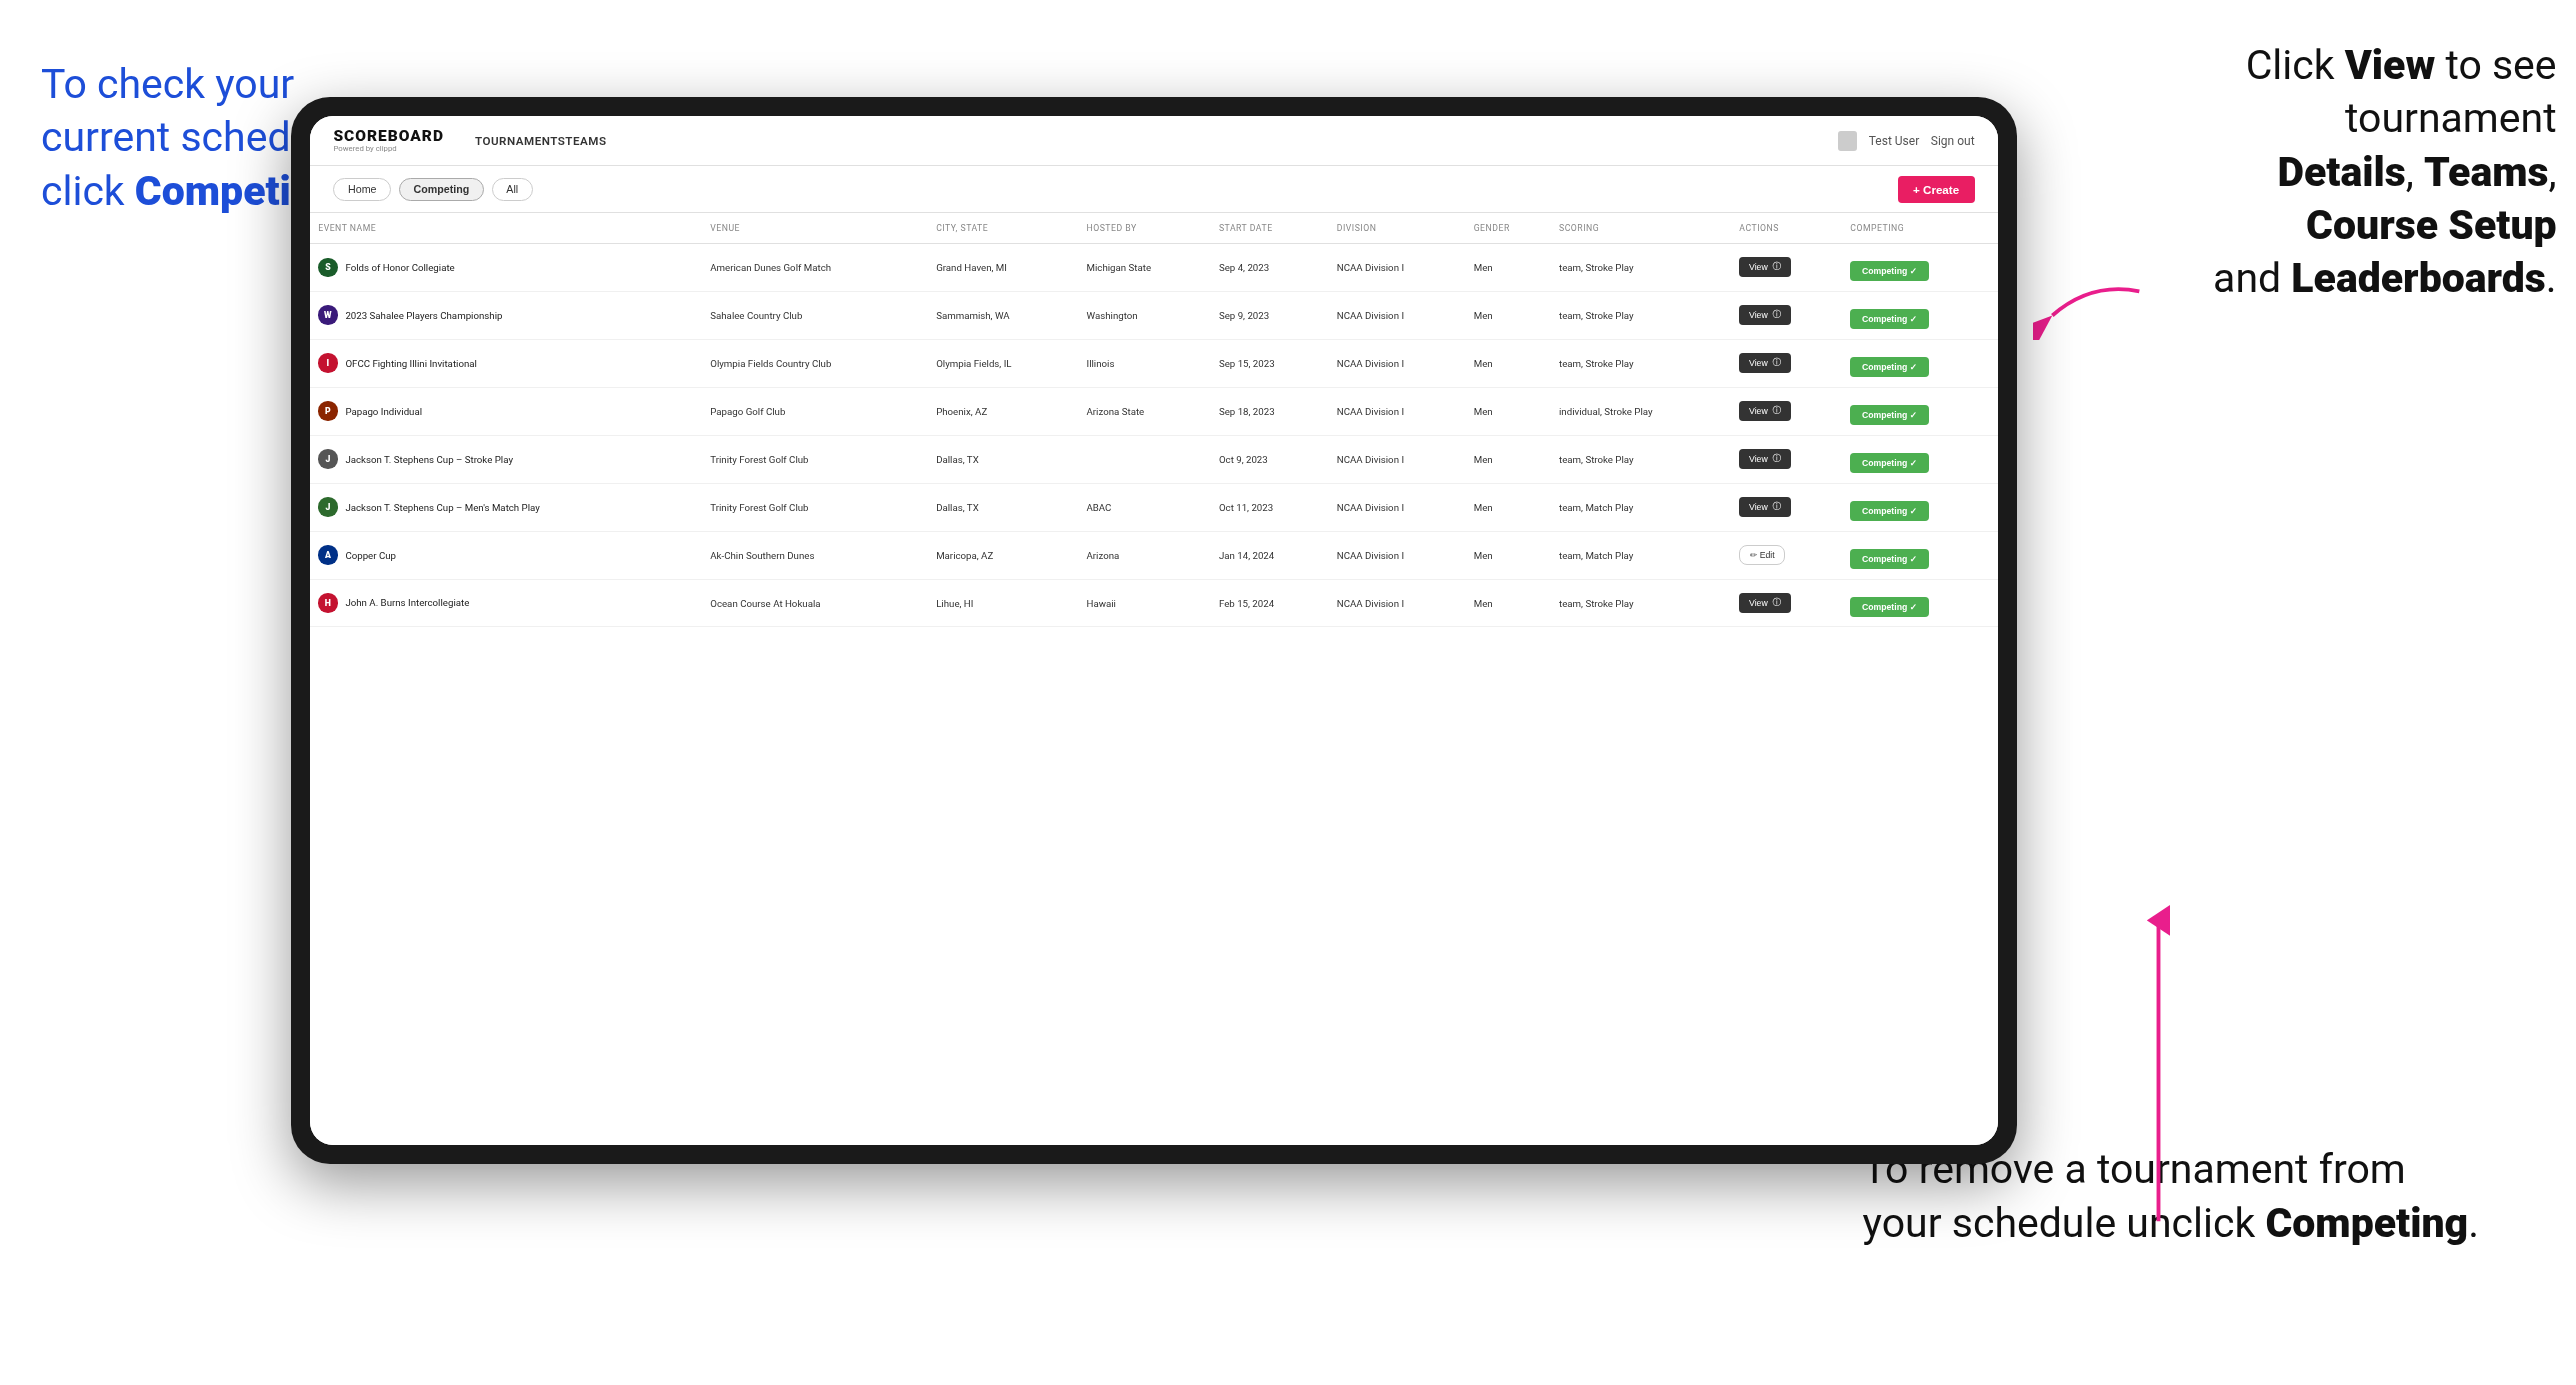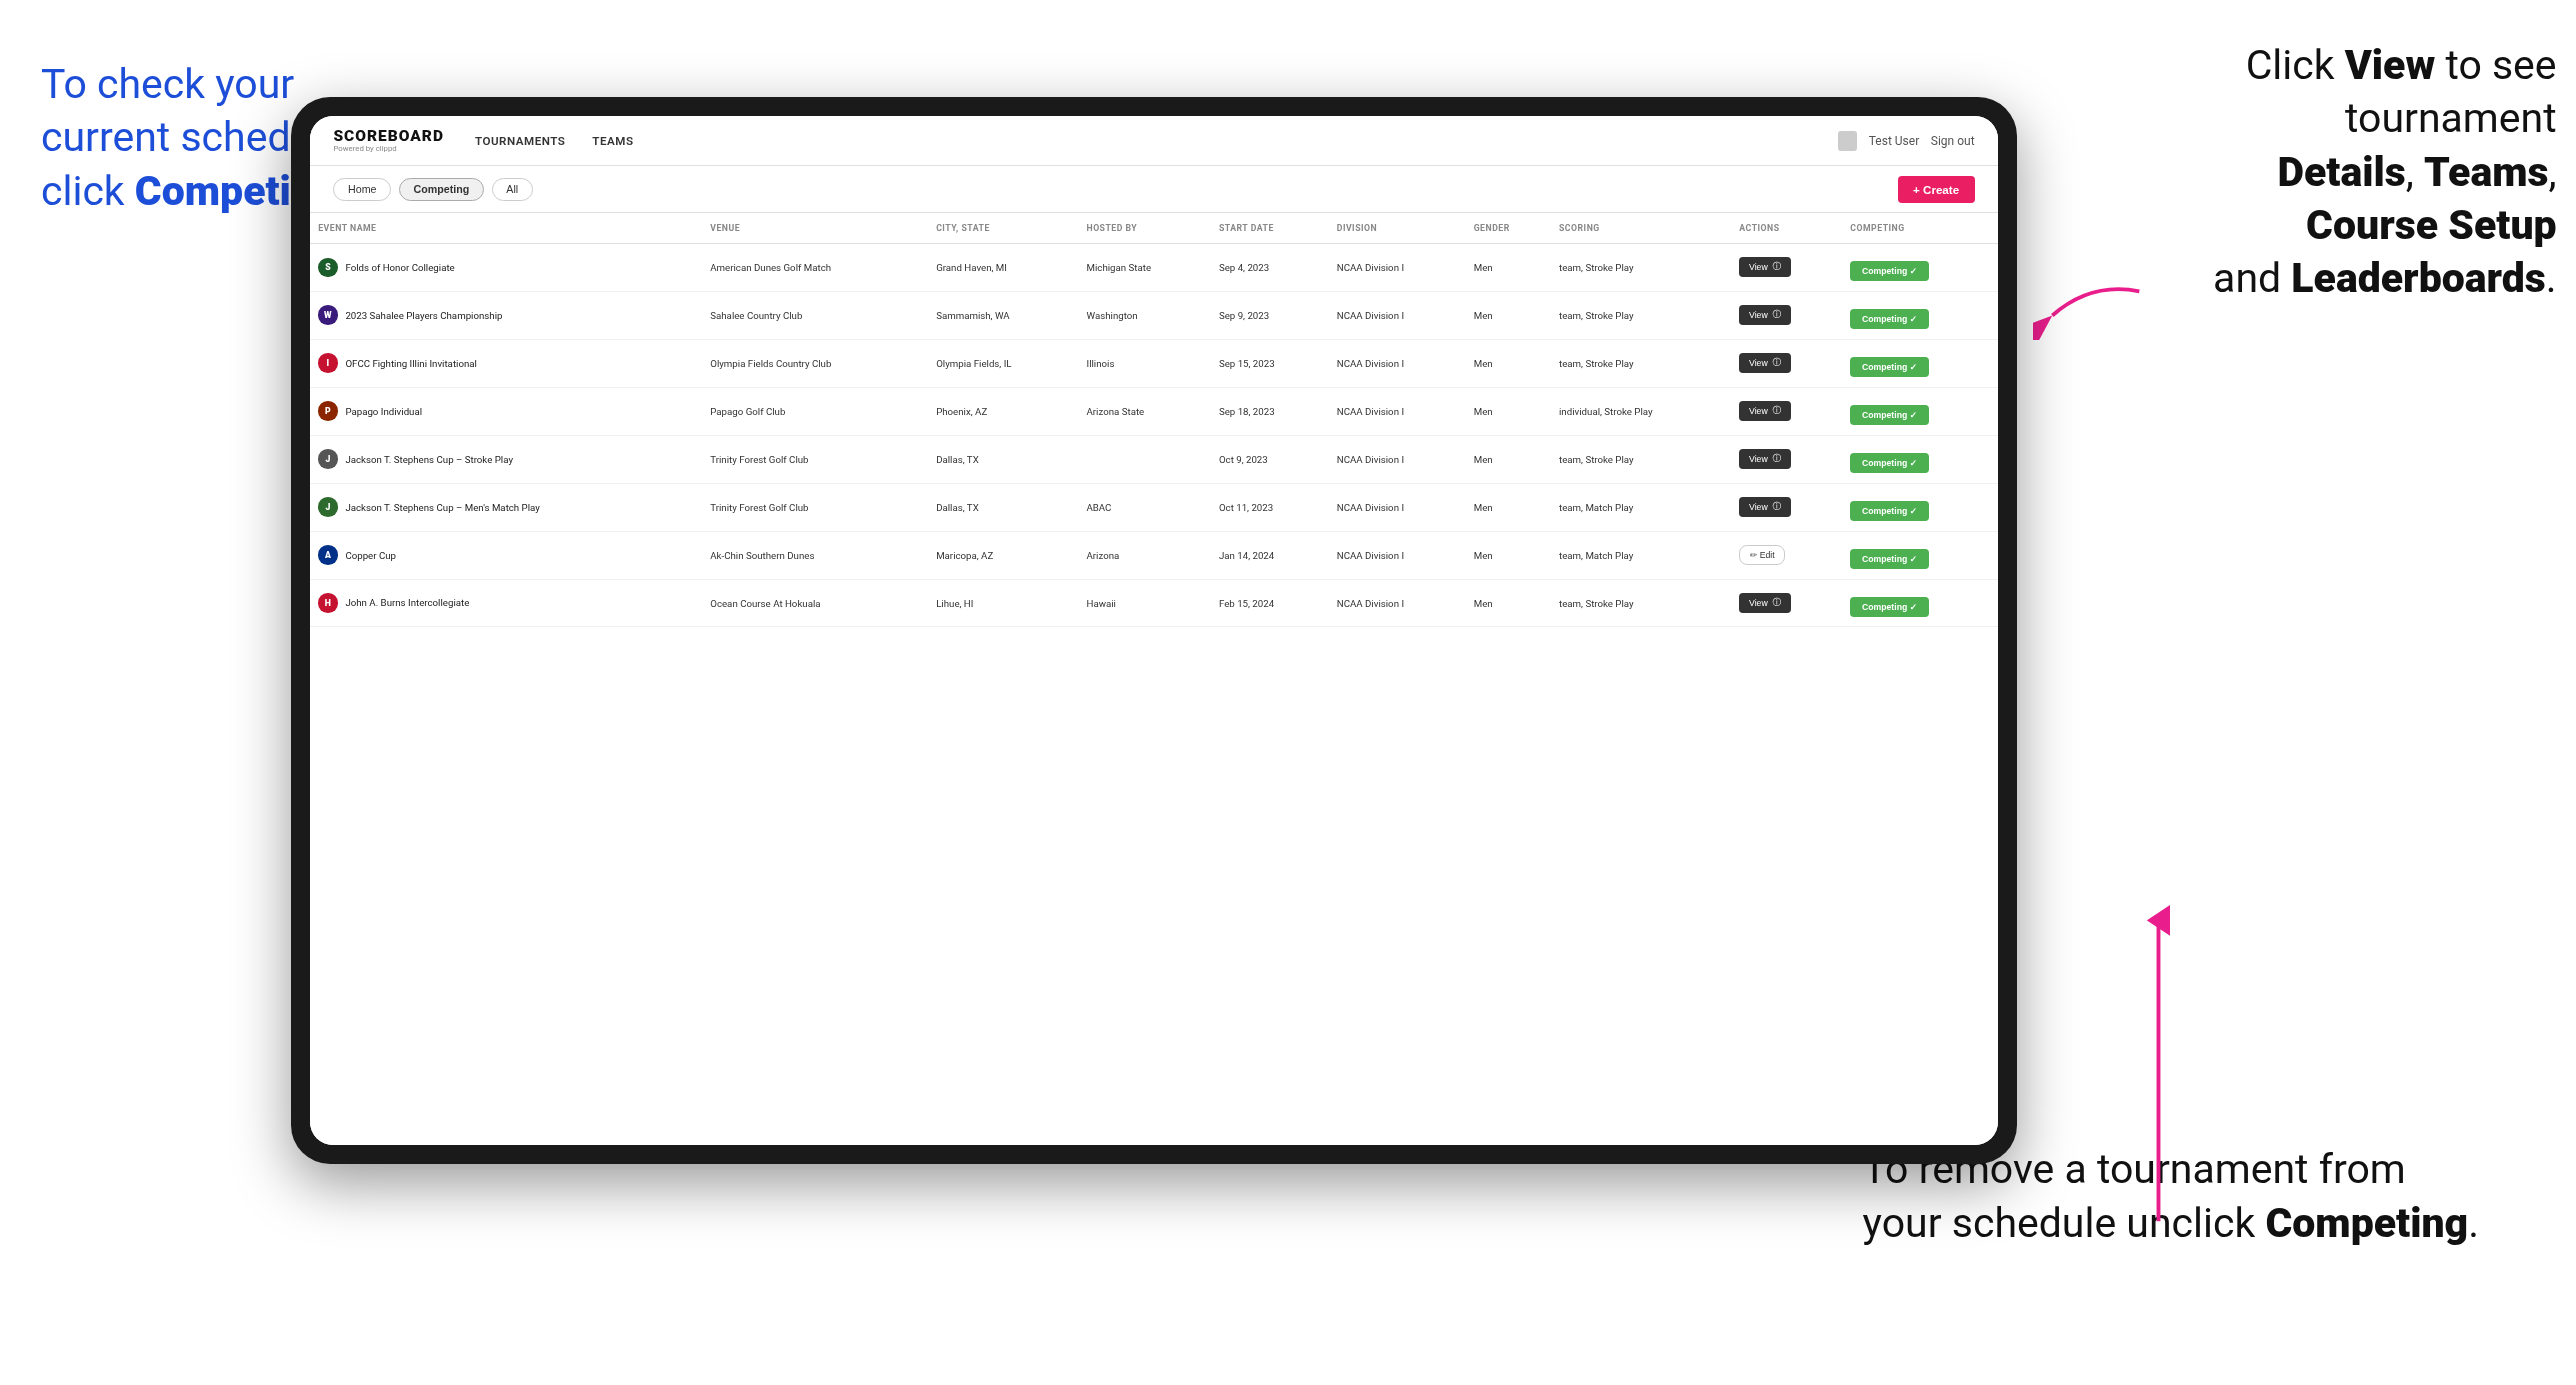--- a/index.html
+++ b/index.html
@@ -93,21 +93,20 @@
       color: #111;
       letter-spacing: 1px;
     }
     .brand-sub {
       font-size: 7.8px;
       color: #888;
     }
 
     .nav-links {
       display: flex;
-      gap: 27px;
       align-items: center;
     }
     .nav-link {
       font-size: 11.6px;
       font-weight: 600;
       color: #333;
       text-transform: uppercase;
       letter-spacing: 0.5px;
       cursor: pointer;
     }
@@ -174,21 +173,21 @@
     table {
       width: 100%;
       border-collapse: collapse;
       font-size: 9.7px;
     }
 
     thead th {
       background: #fff;
       color: #888;
       font-size: 8.7px;
-      font-weight: 700;
+      font-weight: 400;
       text-transform: uppercase;
       letter-spacing: 0.5px;
       padding: 9.7px 7.8px;
       border-bottom: 1.9px solid #e0e0e0;
       text-align: left;
     }
 
     tbody tr {
       border-bottom: 1px solid #f0f0f0;
     }

